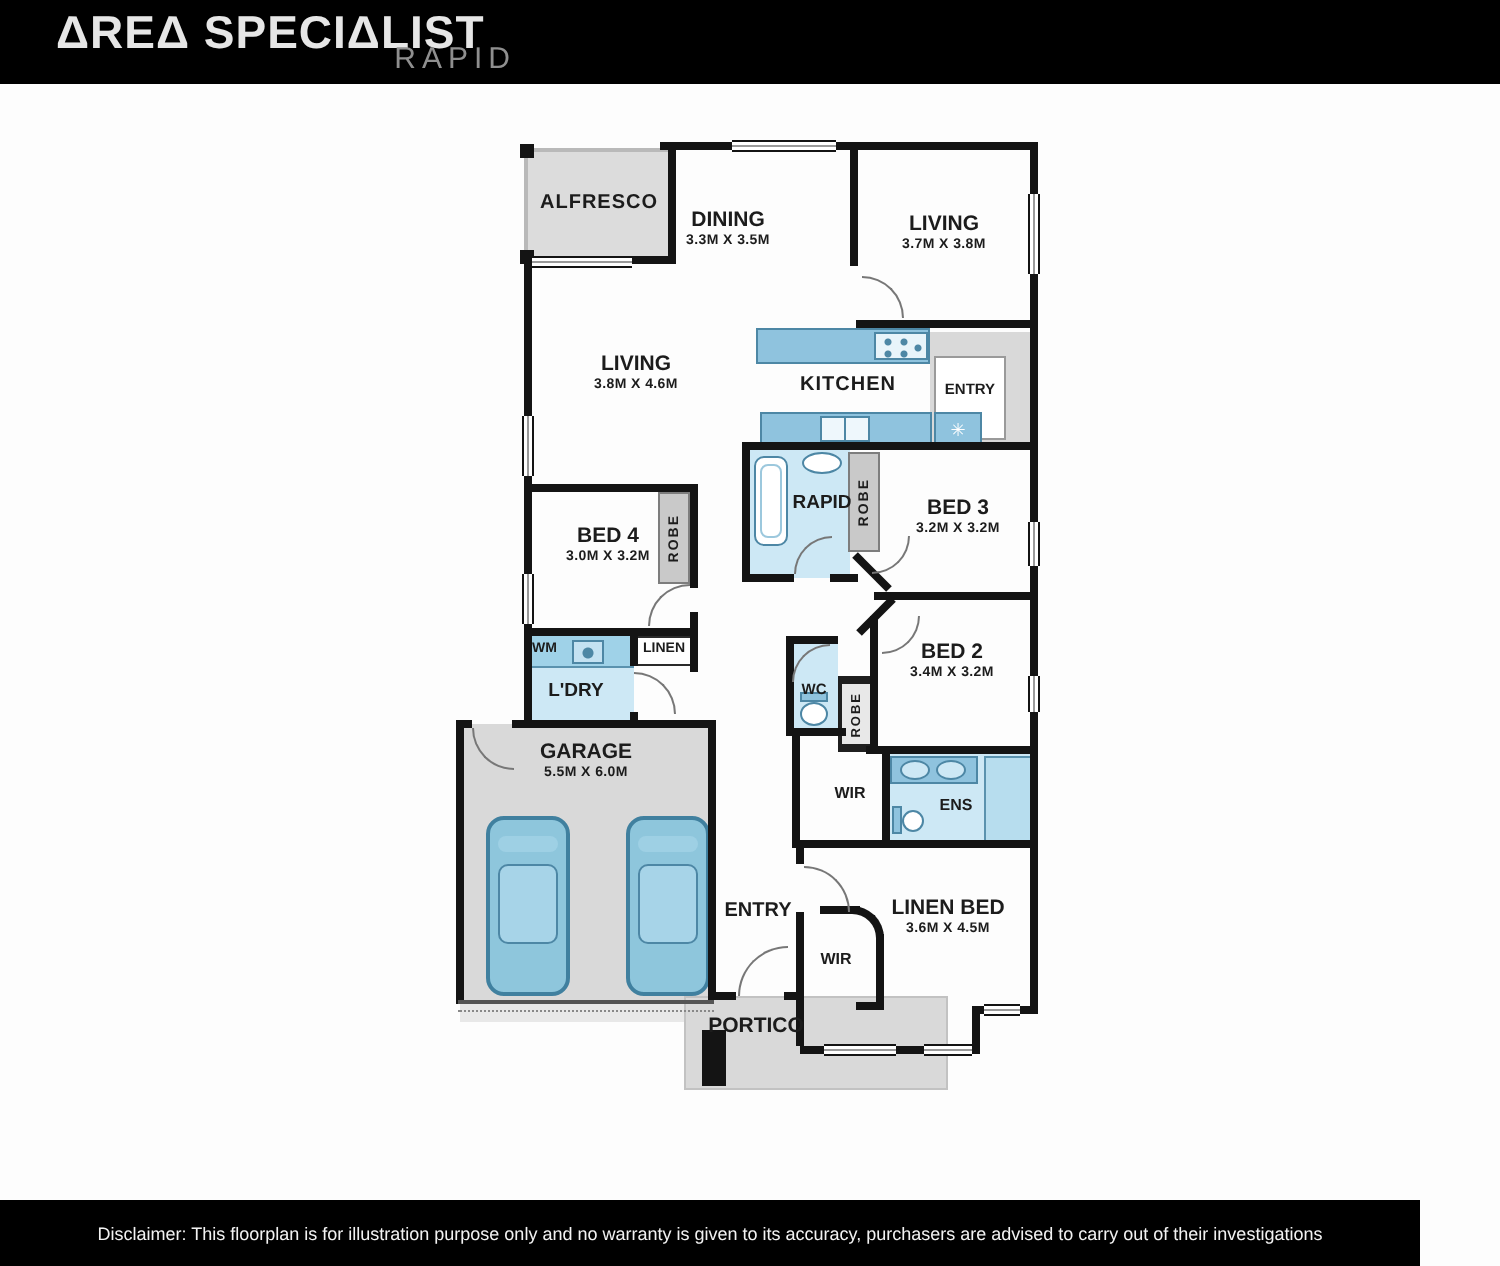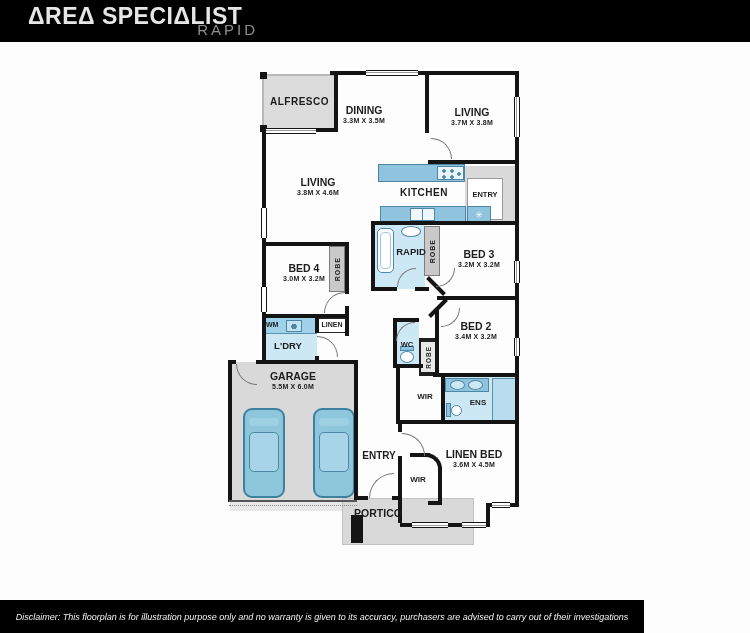--- a/index.html
+++ b/index.html
@@ -203,17 +203,17 @@
   <div class="label" style="left:410px;top:392px;width:30px;font-size:8px;">WIR</div>
   <div class="label" style="left:463px;top:398px;width:30px;font-size:8px;">ENS</div>
   <div class="label" style="left:357px;top:450px;width:44px;font-size:10px;">ENTRY</div>
   <div class="label" style="left:403px;top:475px;width:30px;font-size:8px;">WIR</div>
   <div class="label" style="left:430px;top:448px;width:88px;">
     <div style="font-size:10.5px;">LINEN BED</div>
     <div class="dims">3.6M X 4.5M</div>
   </div>
   <div class="label" style="left:350px;top:507px;width:56px;font-size:10.5px;">PORTICO</div>
 
-  <div class="a bar" style="left:0;top:600px;width:644px;height:33px;display:flex;align-items:center;justify-content:center;font-style:italic;">
+  <div class="a bar" style="left:0;top:600px;width:710px;height:33px;display:flex;align-items:center;justify-content:center;">
     <div style="font-size:9px;color:#f2f2f2;text-align:center;">Disclaimer: This floorplan is for illustration purpose only and no warranty is given to its accuracy, purchasers are advised to carry out of their investigations</div>
   </div>
 
 </div>
 
 </body></html>

